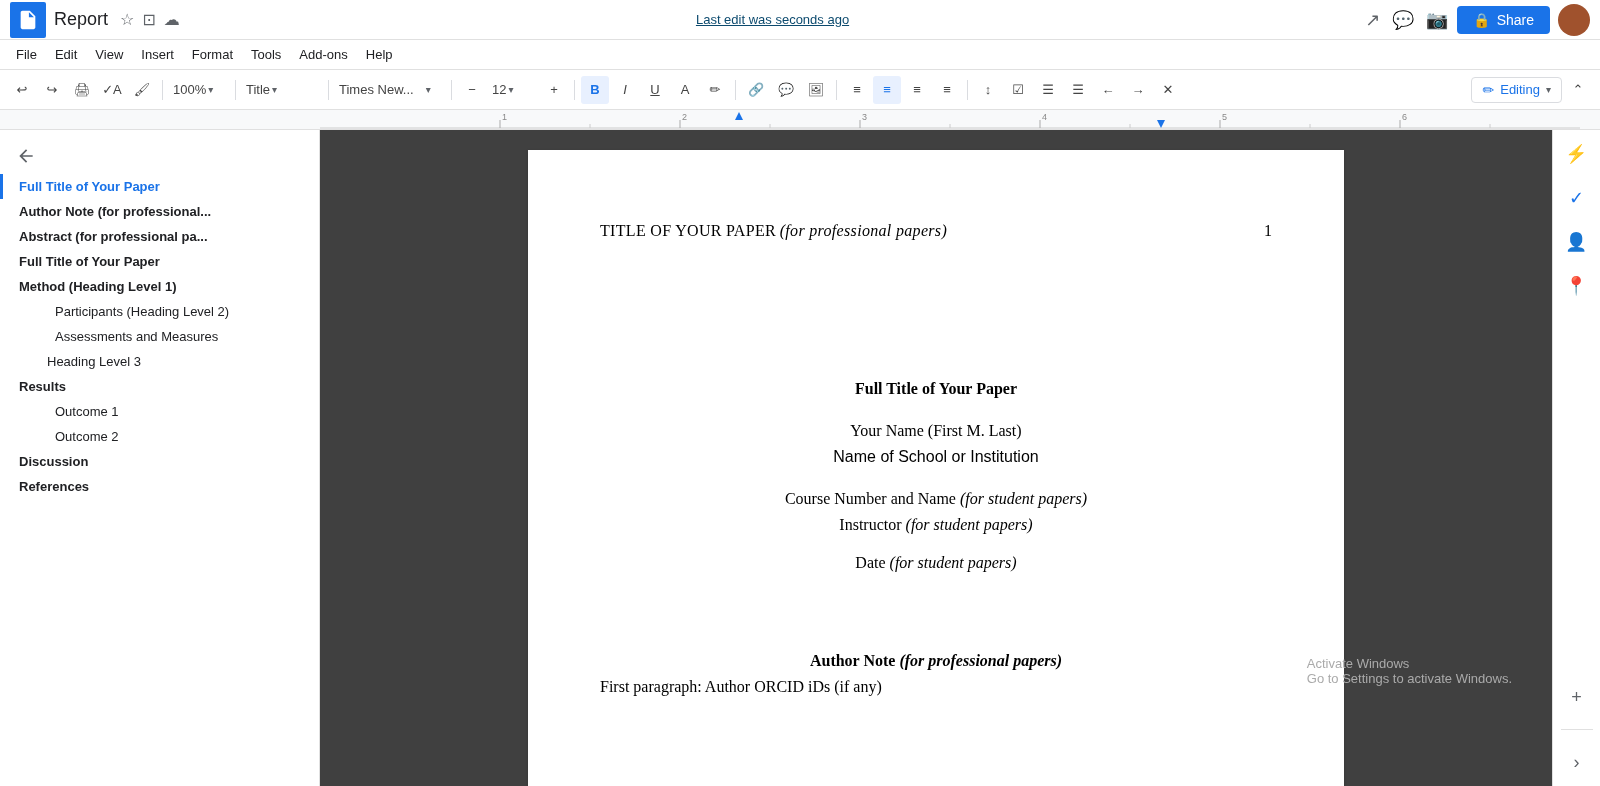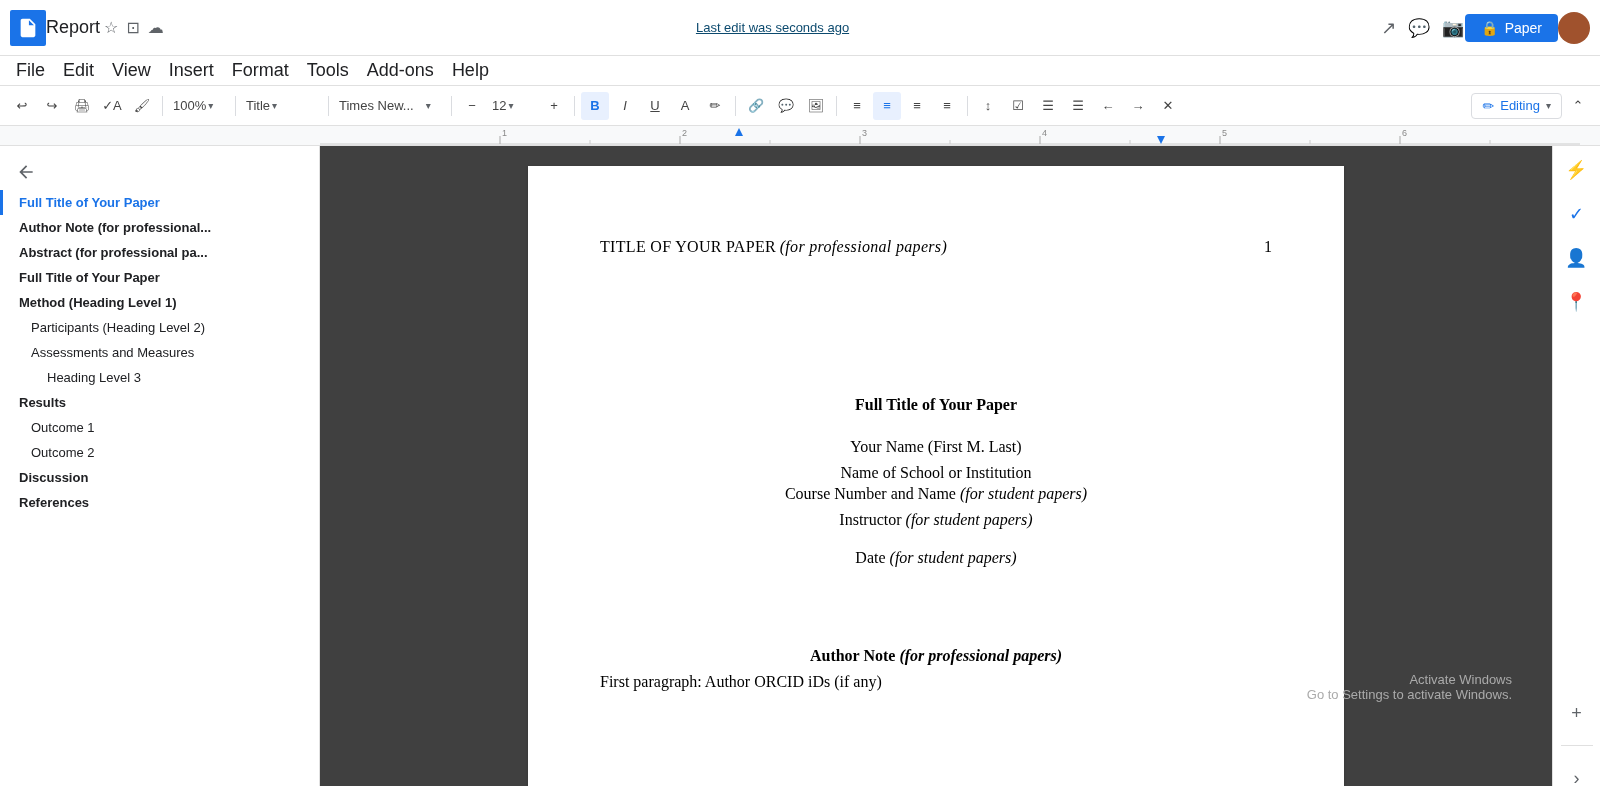--- a/index.html
+++ b/index.html
@@ -1,40 +1,40 @@
 <!DOCTYPE html>
 <html><head>
   <meta charset="utf-8">
   <style>
     * { box-sizing: border-box; margin: 0; padding: 0; }
     body { font-family: Arial, sans-serif; font-size: 13px; background: #f0f0f0; overflow: hidden; height: 786px; width: 1600px; }
 
     
     .title-bar {
-      display: flex; align-items: center; height: 56px; background: #fff;
-      padding: 0 10px; border-bottom: 1px solid #e0e0e0; 
+      display: flex; align-items: center; height: 40px; background: #fff;
+      padding: 0 10px; border-bottom: 1px solid #e0e0e0; gap: 8px;
     }
     .app-icon { width: 36px; height: 36px; background: #1a73e8; border-radius: 2px; display: flex; align-items: center; justify-content: center; }
     .app-icon svg { width: 22px; height: 22px; fill: white; }
     .doc-title { font-size: 18px; color: #202124; font-weight: 400; margin-right: 4px; }
     .title-icons { display: flex; gap: 8px; align-items: center; }
     .title-icon { color: #5f6368; cursor: pointer; font-size: 16px; }
     .title-spacer { flex: 1; }
     .last-edit { color: #0c4a6e; font-size: 13px; text-decoration: underline; cursor: pointer; }
     .share-btn { background: #1a73e8; color: white; border: none; border-radius: 4px; padding: 6px 16px; font-size: 14px; cursor: pointer; display: flex; align-items: center; gap: 6px; }
     .header-right-icons { display: flex; gap: 12px; align-items: center; }
     .header-right-icon { color: #5f6368; cursor: pointer; font-size: 18px; }
     .avatar { width: 32px; height: 32px; border-radius: 50%; background: #a0522d; overflow: hidden; }
 
     
     .menu-bar {
       display: flex; align-items: center; height: 30px; background: #fff;
       padding: 0 8px; gap: 2px; border-bottom: 1px solid #e0e0e0;
     }
-    .menu-item { padding: 3px 8px; cursor: pointer; border-radius: 3px; color: #202124; font-size: 18px; }
+    .menu-item { padding: 3px 8px; cursor: pointer; border-radius: 3px; color: #202124; font-size: 13px; }
 
     
     .toolbar {
       display: flex; align-items: center; height: 40px; background: #fff;
       padding: 0 8px; gap: 2px; border-bottom: 1px solid #e0e0e0; flex-wrap: nowrap;
     }
     .tb-btn { display: flex; align-items: center; justify-content: center; min-width: 28px; height: 28px; cursor: pointer; border-radius: 3px; border: none; background: transparent; color: #444; font-size: 13px; padding: 0 4px; }
     .tb-btn.active { background: #e8f0fe; color: #1a73e8; }
     .tb-separator { width: 1px; background: #dadce0; height: 20px; margin: 0 4px; }
     .tb-dropdown { display: flex; align-items: center; gap: 2px; cursor: pointer; border-radius: 3px; padding: 2px 4px; border: none; background: transparent; font-size: 13px; color: #444; height: 28px; }
@@ -55,57 +55,57 @@
     
     .main-area { display: flex; height: calc(786px - 40px - 30px - 40px - 20px); }
 
     
     .sidebar { width: 320px; background: #fff; border-right: 1px solid #e0e0e0; overflow-y: auto; padding: 12px 0; }
     .sidebar-back { display: flex; align-items: center; padding: 4px 16px 8px; cursor: pointer; }
     .sidebar-back svg { width: 20px; height: 20px; fill: #5f6368; }
     .sidebar-item { padding: 5px 16px; cursor: pointer; border-left: 3px solid transparent; font-size: 13px; color: #202124; white-space: nowrap; overflow: hidden; text-overflow: ellipsis; }
     .sidebar-item.active { color: #1a73e8; border-left: 3px solid #1a73e8; font-weight: 500; }
     .sidebar-item.level1 { padding-left: 16px; font-weight: 600; }
-    .sidebar-item.level2 { padding-left: 28px; font-weight: 400; }
+    .sidebar-item.level2 { padding-left: 28px; font-weight: 400; margin-left: 24px; }
     .sidebar-item.level3 { padding-left: 44px; font-weight: 400; font-style: normal; }
 
     
     .doc-area { flex: 1; background: #404040; overflow-y: auto; display: flex; flex-direction: column; align-items: center; padding: 20px 0; position: relative; }
 
     
     .paper { width: 816px; background: #fff; box-shadow: 0 1px 3px rgba(0,0,0,0.2); padding: 72px 72px 72px 72px; position: relative; min-height: 900px; }
 
     
     .doc-header-line { display: flex; justify-content: space-between; align-items: flex-start; margin-bottom: 0; }
     .doc-header-title { font-family: 'Times New Roman', serif; font-size: 12pt; letter-spacing: 0.02em; }
     .doc-header-title em { font-style: italic; }
     .doc-page-num { font-family: 'Times New Roman', serif; font-size: 12pt; }
 
     .doc-body { margin-top: 140px; text-align: center; }
     .doc-main-title { font-family: 'Times New Roman', serif; font-size: 12pt; font-weight: bold; margin-bottom: 24px; }
     .doc-author { font-family: Liberation Serif, serif; font-size: 12pt; margin-bottom: 8px; }
-    .doc-institution { font-family: Liberation Serif, serif; font-size: 12pt; margin-bottom: 3px; }
+    .doc-institution { font-family: Liberation Sans, sans-serif; font-size: 12pt; margin-bottom: 24px; }
     .doc-course { font-family: 'Times New Roman', serif; font-size: 12pt; margin-bottom: 8px; }
     .doc-course em, .doc-instructor em, .doc-date em { font-style: italic; }
     .doc-instructor { font-family: 'Times New Roman', serif; font-size: 12pt; margin-bottom: 20px; }
     .doc-date { font-family: 'Times New Roman', serif; font-size: 12pt; margin-bottom: 8px; }
 
     .doc-author-note { margin-top: 80px; text-align: center; }
     .doc-author-note-title { font-family: 'Times New Roman', serif; font-size: 12pt; font-weight: bold; }
     .doc-author-note-title em { font-style: italic; font-weight: bold; }
     .doc-first-para { font-family: Liberation Serif, serif; font-size: 12pt; margin-top: 8px; text-align: left; }
 
     
     .right-panel { width: 48px; background: #fff; border-left: 1px solid #e0e0e0; display: flex; flex-direction: column; align-items: center; padding: 8px 0; gap: 12px; }
     .rp-icon { width: 32px; height: 32px; display: flex; align-items: center; justify-content: center; cursor: pointer; border-radius: 4px; color: #5f6368; font-size: 18px; }
     .rp-icon.yellow { color: #f9a825; }
     .rp-icon.blue { color: #1a73e8; }
 
     
-    .activate-overlay { position: absolute; bottom: 100px; right: 40px; color: #aaa; font-size: 13px; text-align: right; pointer-events: none; }
+    .activate-overlay { position: absolute; bottom: 100px; right: 40px; color: #aaa; font-size: 13px; text-align: left; pointer-events: none; }
   </style>
 </head>
 <body>
 
 <div class="title-bar">
   <div class="app-icon">
     <svg viewBox="0 0 24 24">
         <path d="M14 2H6c-1.1 0-2 .9-2 2v16c0 1.1.9 2 2 2h12c1.1 0 2-.9 2-2V8l-6-6zm-1 7V3.5L18.5 9H13z"></path>
       </svg>
   </div>
@@ -118,21 +118,21 @@
   <div class="title-spacer"></div>
   <span class="last-edit">Last edit was seconds ago</span>
   <div class="title-spacer"></div>
   <div class="header-right-icons">
     <span class="header-right-icon">↗</span>
     <span class="header-right-icon">💬</span>
     <span class="header-right-icon">📷</span>
   </div>
   <button class="share-btn">
     <span>🔒</span>
-    <span>Paper</span>
+    <span>Share</span>
   </button>
   <div class="avatar"></div>
 </div>
 
 <div class="menu-bar">
   <span class="menu-item">File</span>
   <span class="menu-item">Edit</span>
   <span class="menu-item">View</span>
   <span class="menu-item">Insert</span>
   <span class="menu-item">Format</span>

